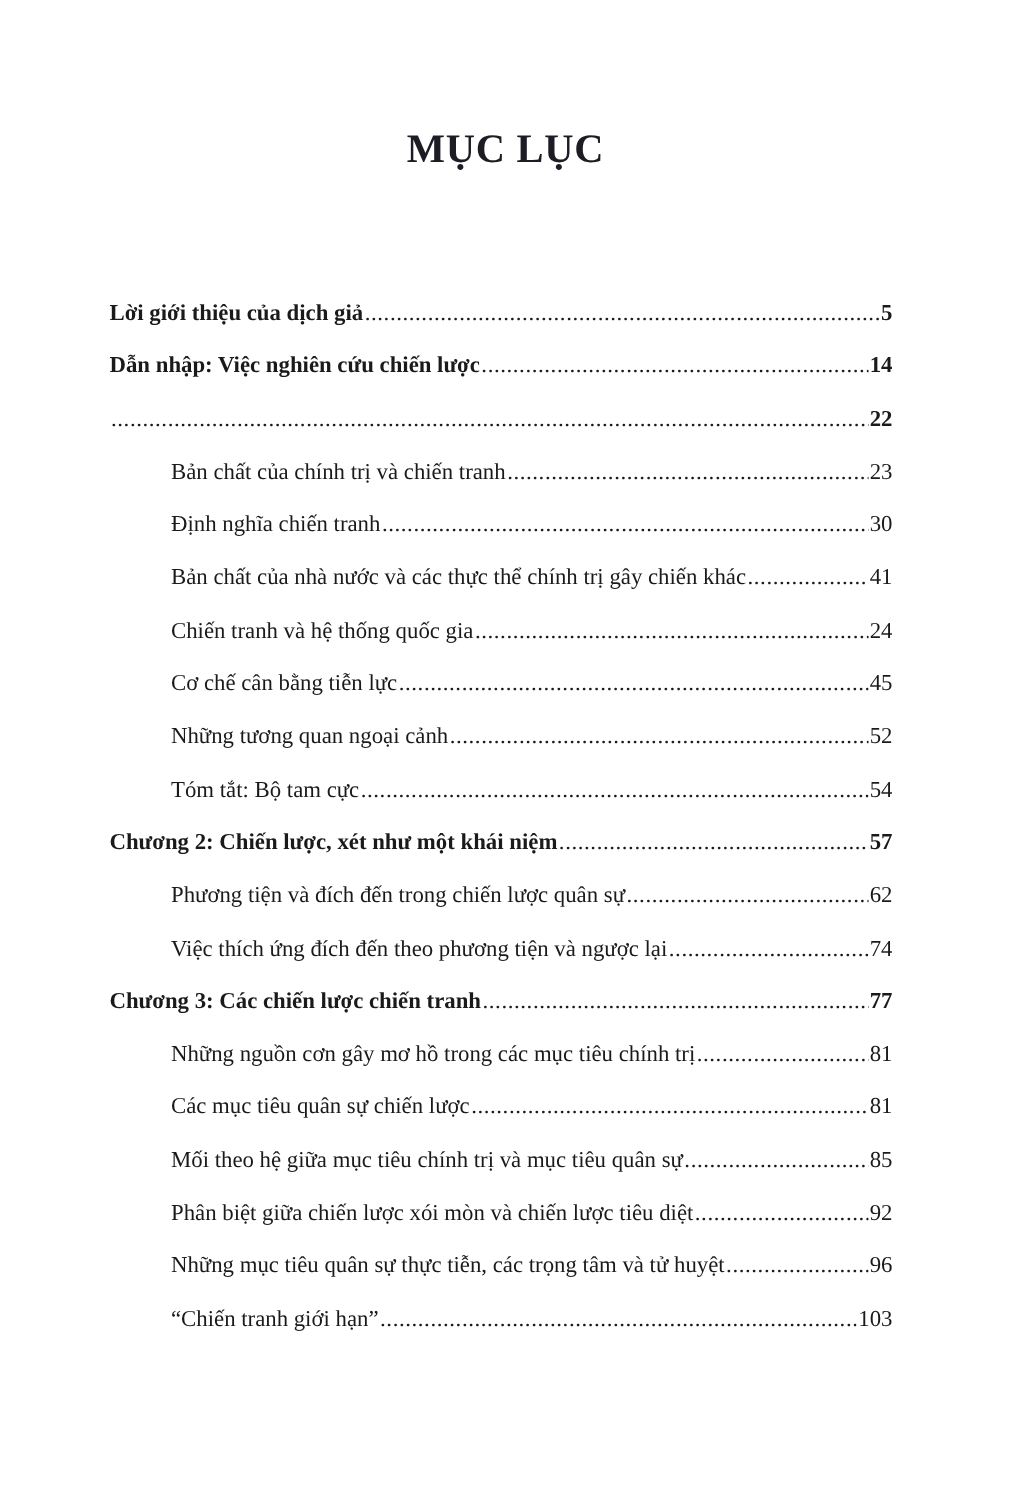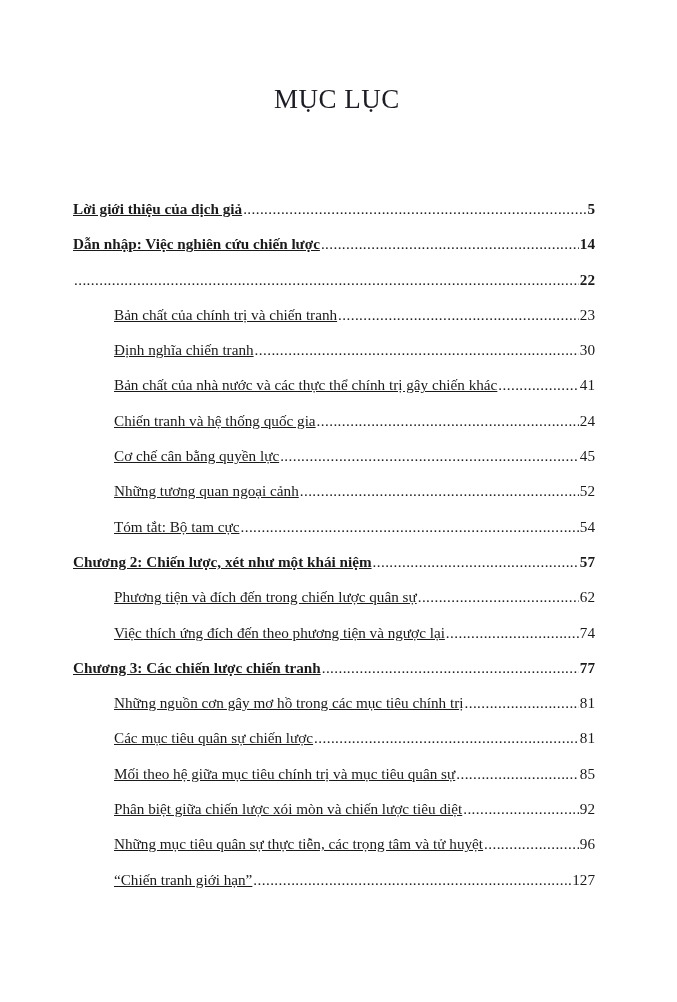--- a/index.html
+++ b/index.html
@@ -17,21 +17,21 @@
     }
     .page-title {
       position: absolute;
       top: 84px;
       left: 0;
       width: 674px;
       text-align: center;
       font-size: 27px;
       letter-spacing: 0.5px;
       color: #1c1c24;
-      font-weight: normal;
+      font-weight: bold;
       margin: 0;
     }
     .toc {
       position: absolute;
       top: 200px;
       left: 73px;
       width: 522px;
     }
     .toc-row {
       display: flex;
@@ -42,21 +42,20 @@
       overflow: hidden;
     }
     .toc-row.level-1 {
       font-weight: bold;
     }
     .toc-row.level-2 {
       padding-left: 41px;
     }
     .toc-label {
       flex: 0 0 auto;
-      text-decoration: underline;
     }
     .toc-leader {
       flex: 1 1 auto;
       overflow: hidden;
       white-space: nowrap;
       margin: 0 1px;
       font-weight: normal;
       letter-spacing: 0.4px;
     }
     .toc-leader::after {
@@ -102,21 +101,21 @@
       <span class="toc-label">Bản chất của nhà nước và các thực thể chính trị gây chiến khác</span>
       <span class="toc-leader"></span>
       <span class="toc-page">41</span>
     </div>
   <div class="toc-row level-2">
       <span class="toc-label">Chiến tranh và hệ thống quốc gia</span>
       <span class="toc-leader"></span>
       <span class="toc-page">24</span>
     </div>
   <div class="toc-row level-2">
-      <span class="toc-label">Cơ chế cân bằng quyền lực</span>
+      <span class="toc-label">Cơ chế cân bằng tiễn lực</span>
       <span class="toc-leader"></span>
       <span class="toc-page">45</span>
     </div>
   <div class="toc-row level-2">
       <span class="toc-label">Những tương quan ngoại cảnh</span>
       <span class="toc-leader"></span>
       <span class="toc-page">52</span>
     </div>
   <div class="toc-row level-2">
       <span class="toc-label">Tóm tắt: Bộ tam cực</span>
@@ -164,15 +163,15 @@
       <span class="toc-page">92</span>
     </div>
   <div class="toc-row level-2">
       <span class="toc-label">Những mục tiêu quân sự thực tiễn, các trọng tâm và tử huyệt</span>
       <span class="toc-leader"></span>
       <span class="toc-page">96</span>
     </div>
   <div class="toc-row level-2">
       <span class="toc-label">“Chiến tranh giới hạn”</span>
       <span class="toc-leader"></span>
-      <span class="toc-page">127</span>
+      <span class="toc-page">103</span>
     </div>
 </div>
 
 </body></html>

